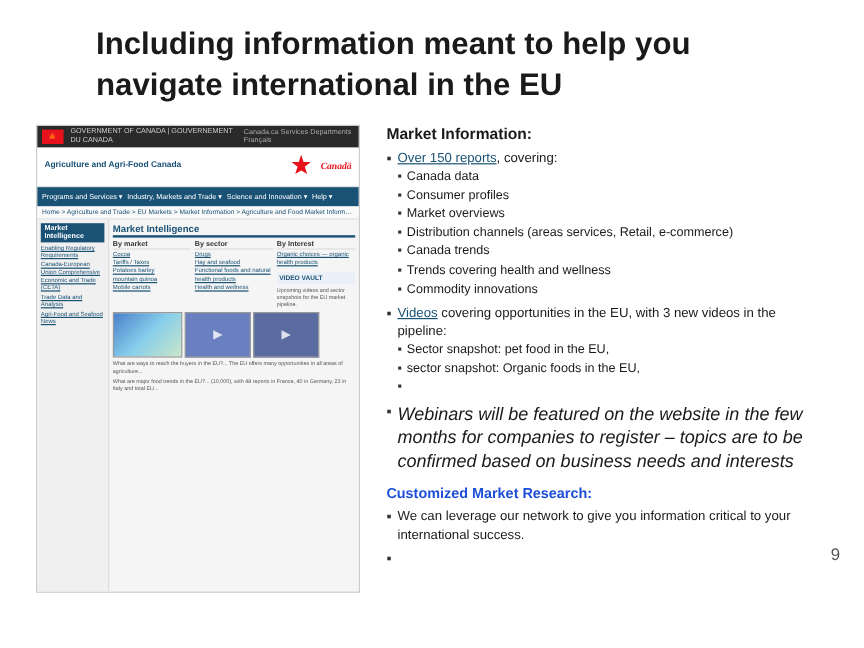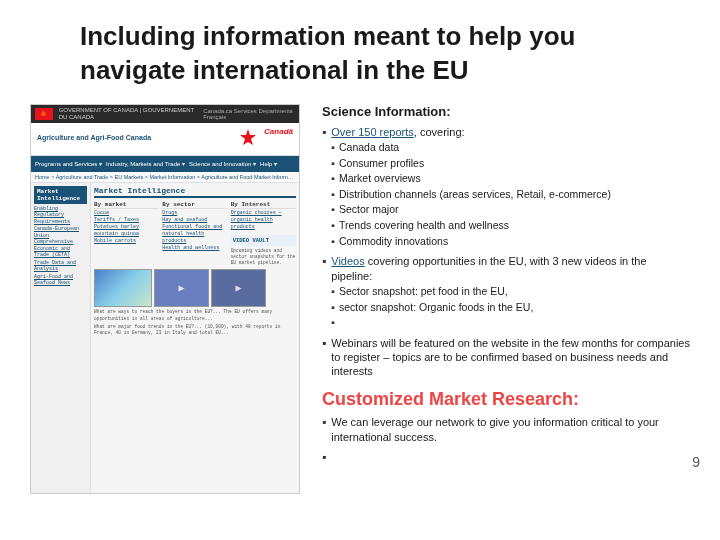--- a/index.html
+++ b/index.html
@@ -126,21 +126,20 @@
       border-bottom: 1px solid #e0e0e0;
       white-space: nowrap;
       overflow: hidden;
       text-overflow: ellipsis;
     }
 
     
     .screenshot-main {
       display: flex;
       height: calc(100% - 75px);
-      font-family: Liberation Mono, monospace;
     }
 
     .screenshot-sidebar {
       width: 60px;
       background: #f0f0f0;
       padding: 3px;
       border-right: 1px solid #ddd;
     }
 
     .screenshot-sidebar-title {
@@ -306,23 +305,23 @@
     .link-text {
       color: #1a5276;
       text-decoration: underline;
     }
 
     .customized-section {
       margin-top: 8px;
     }
 
     .customized-title {
-      font-size: 18px;
-      font-weight: bold;
-      color: #ef4444;
+      font-size: 12px;
+      font-weight: bold;
+      color: #1d4ed8;
       margin-bottom: 5px;
     }
 
     .customized-bullets {
       list-style: none;
     }
 
     .customized-bullets li {
       display: flex;
       gap: 5px;
@@ -335,23 +334,24 @@
     .page-number {
       position: absolute;
       bottom: 10px;
       right: 20px;
       font-size: 14px;
       color: #555;
     }
 
     .needs-confirm {
       display: block;
-      font-size: 11px;
+      font-size: 15px;
       color: #1a1a1a;
       line-height: 1.3;
+      font-style: italic;
     }
   </style>
 </head>
 <body>
 
 <div class="slide-container">
 
   <div class="slide-title">
     <span>Including information meant to help you</span><br>
     <span>navigate international in the EU</span>
@@ -364,21 +364,21 @@
       <div class="gc-header">
         <div class="gc-header-flag">🍁</div>
         <span class="gc-header-text">GOVERNMENT OF CANADA | GOUVERNEMENT DU CANADA</span>
         <span class="gc-header-links">Canada.ca   Services   Departments   Français</span>
       </div>
 
       <div class="site-banner">
         <div>
           <div class="site-banner-title">Agriculture and Agri-Food Canada</div>
         </div>
-        <div style="display:flex; align-items:flex-start; gap:4px;">
+        <div style="display:flex; align-items:center; gap:4px;font-family:Liberation Serif, serif;">
           <svg class="maple-leaf" viewBox="0 0 24 24" width="20" height="20">
             <path d="M12 2 L10 8 L4 8 L9 12 L7 18 L12 15 L17 18 L15 12 L20 8 L14 8 Z" fill="#e8121c"></path>
           </svg>
           <span class="canada-wordmark">Canadä</span>
         </div>
       </div>
 
       <div class="site-nav">
         <span>Programs and Services ▾</span>
         <span>Industry, Markets and Trade ▾</span>
@@ -433,21 +433,21 @@
 
           <div class="small-text-block">What are ways to reach the buyers in the EU?... The EU offers many opportunities in all areas of agriculture...</div>
           <div class="small-text-block">What are major food trends in the EU?... (10,000), with 48 reports in France, 40 in Germany, 23 in Italy and total EU...</div>
         </div>
       </div>
     </div>
 
     <div class="info-panel">
 
       <div>
-        <div class="info-section-title">Science Information:</div>
+        <div class="info-section-title">Market Information:</div>
 
         <ul class="info-bullets">
 
           <li>
             <span class="bullet-dot">▪</span>
             <span>
               <span class="link-text">Over 150 reports</span><span>, covering:</span>
               <ul class="sub-bullets">
                 <li>
                     <span class="sub-bullet-dot">▪</span>
@@ -460,21 +460,21 @@
                 <li>
                     <span class="sub-bullet-dot">▪</span>
                     <span>Market overviews</span>
                   </li>
                 <li>
                     <span class="sub-bullet-dot">▪</span>
                     <span>Distribution channels (areas services, Retail, e-commerce)</span>
                   </li>
                 <li>
                     <span class="sub-bullet-dot">▪</span>
-                    <span>Sector major</span>
+                    <span>Canada trends</span>
                   </li>
                 <li>
                     <span class="sub-bullet-dot">▪</span>
                     <span>Trends covering health and wellness</span>
                   </li>
                 <li>
                     <span class="sub-bullet-dot">▪</span>
                     <span>Commodity innovations</span>
                   </li>
               </ul>

